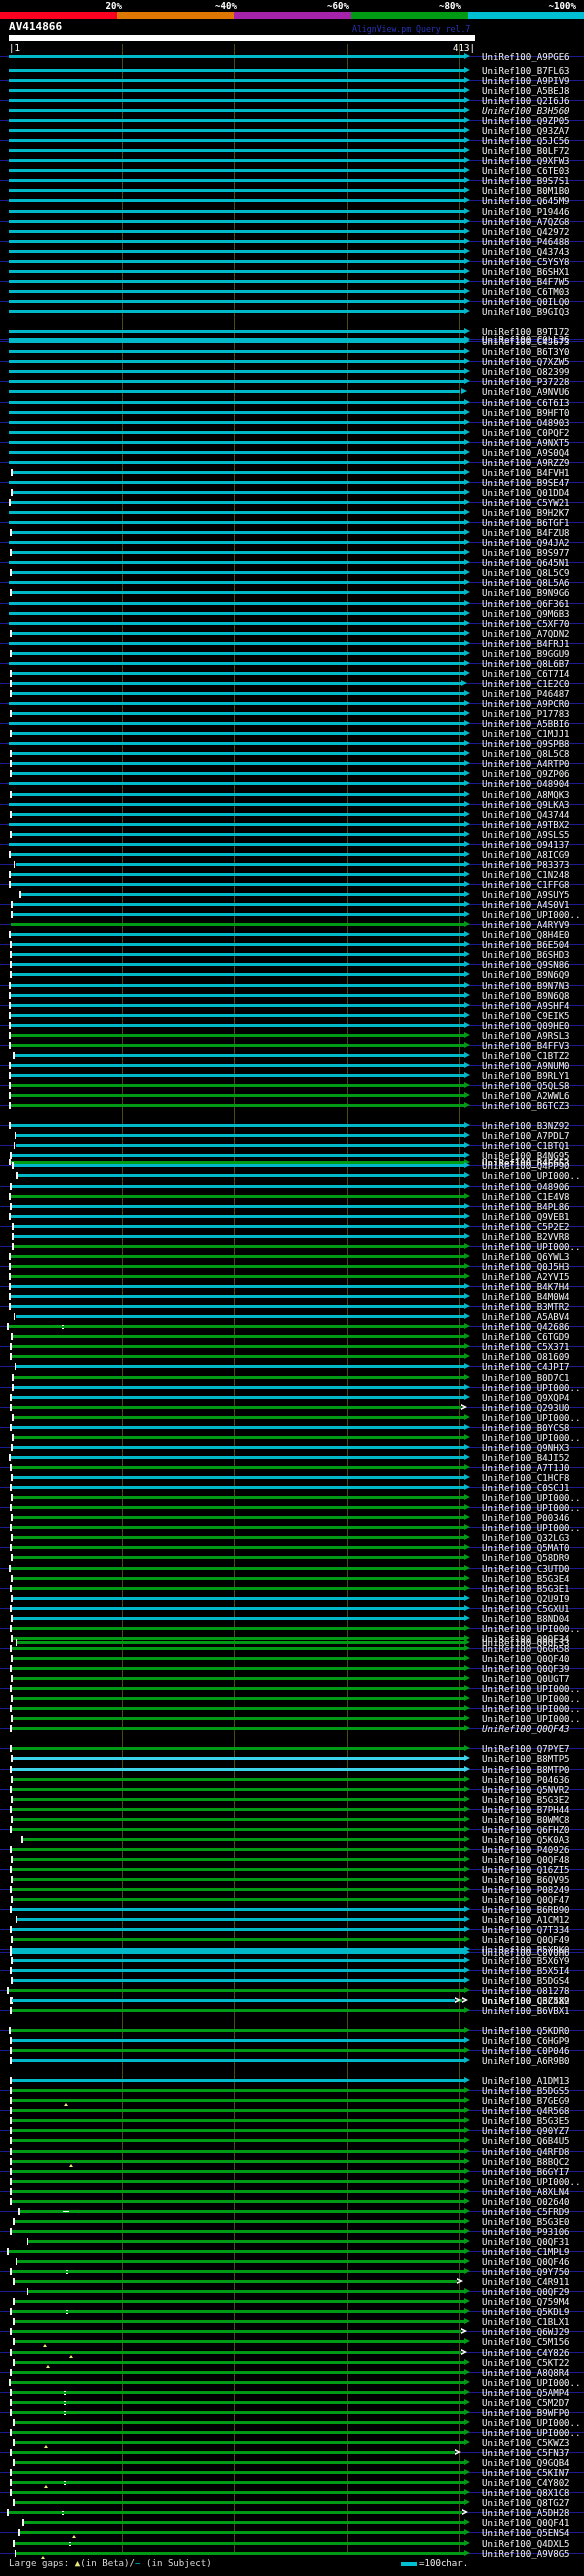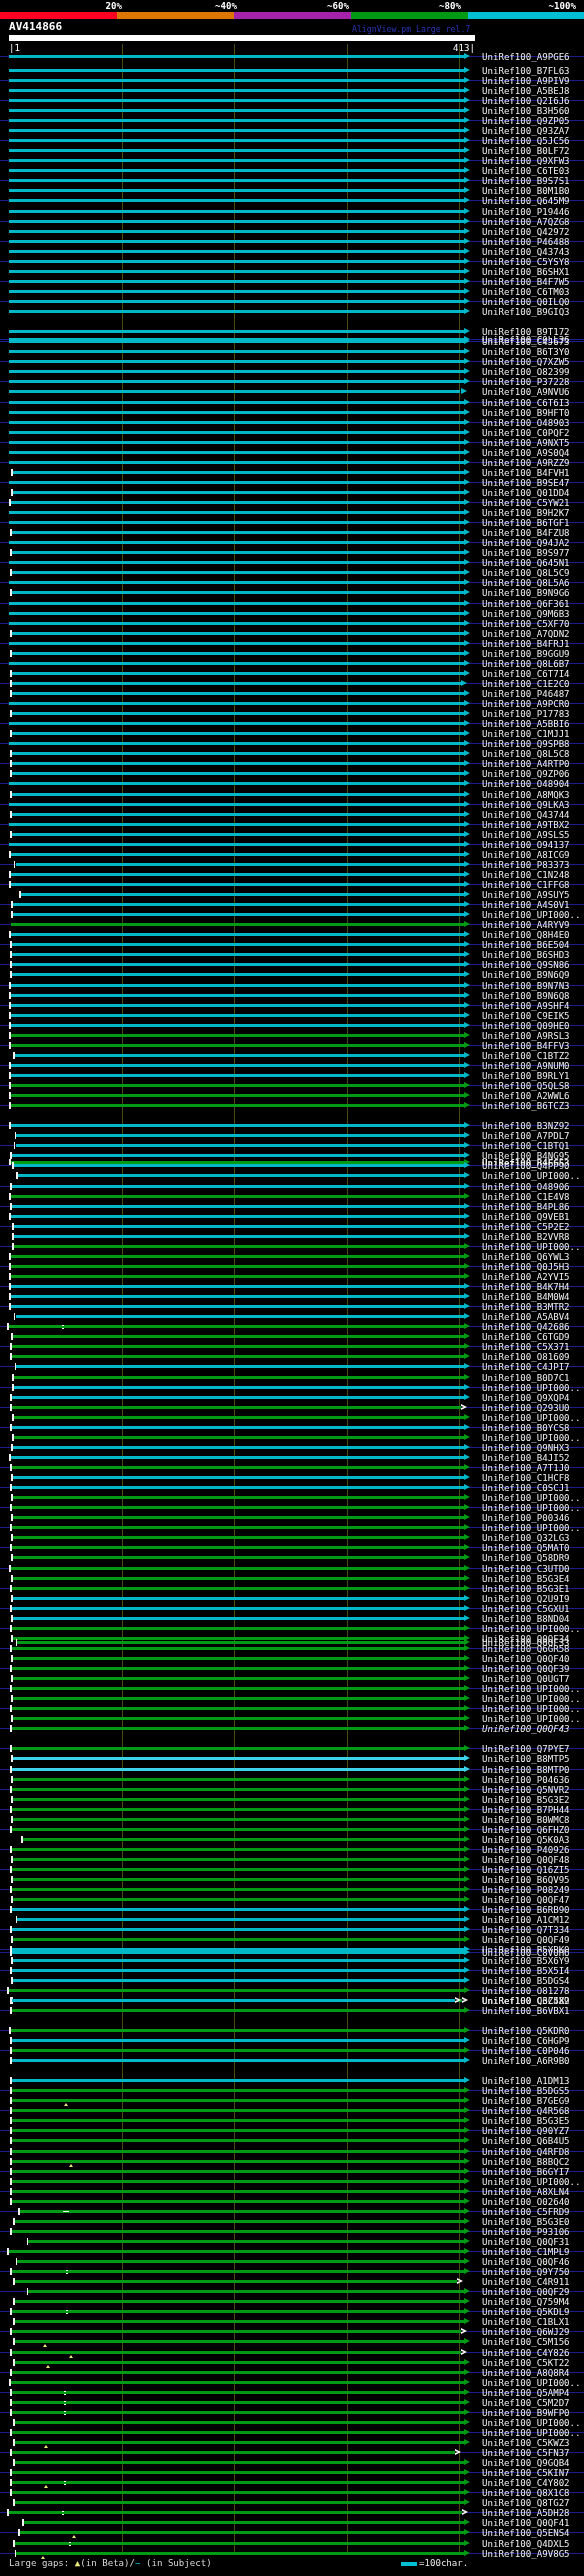--- a/index.html
+++ b/index.html
@@ -45,21 +45,21 @@
     </div>
   <div id="scalelabels">
       <div class="scale-label" style="right: 463px;">20%</div>
       <div class="scale-label" style="right: 348px;">~40%</div>
       <div class="scale-label" style="right: 236px;">~60%</div>
       <div class="scale-label" style="right: 124px;">~80%</div>
       <div class="scale-label" style="right: 9.1px;">~100%</div>
     </div>
 
   <div class="title">AV414866</div>
-  <div class="watermark">AlignView.pm Large rel.7</div>
+  <div class="watermark">AlignView.pm Query rel.7</div>
 
   <div class="querybar"></div>
   <div class="qlabel" style="left:9.1px;">|1</div>
   <div class="qlabel" style="right:110px;">413|</div>
 
   <div id="plot">
       <div class="gridline" style="left: 122px;"></div>
       <div class="gridline" style="left: 234px;"></div>
       <div class="gridline" style="left: 347px;"></div>
       <div class="gridline" style="left: 459px;"></div>
@@ -84,21 +84,21 @@
         <div class="bar" style="left: 9.1px; width: 455px; background: rgb(0, 184, 200);"></div>
         <div class="arrow" style="left: 464px; border-left-color: rgb(0, 184, 200);"></div>
         <div class="rlabel">UniRef100_A5BEJ8</div>
       </div>
       <div class="row" style="top: 96px;">
         <div class="guide"></div>
         <div class="bar" style="left: 9.1px; width: 455px; background: rgb(0, 184, 200);"></div>
         <div class="arrow" style="left: 464px; border-left-color: rgb(0, 184, 200);"></div>
         <div class="rlabel">UniRef100_Q2I6J6</div>
       </div>
-      <div class="row" style="top: 106px;">
+      <div class="row" style="top: 106px; font-style: italic;">
         <div class="bar" style="left: 9.1px; width: 455px; background: rgb(0, 184, 200);"></div>
         <div class="arrow" style="left: 464px; border-left-color: rgb(0, 184, 200);"></div>
         <div class="rlabel">UniRef100_B3H560</div>
       </div>
       <div class="row" style="top: 116px;">
         <div class="guide"></div>
         <div class="bar" style="left: 9.1px; width: 455px; background: rgb(0, 184, 200);"></div>
         <div class="arrow" style="left: 464px; border-left-color: rgb(0, 184, 200);"></div>
         <div class="rlabel">UniRef100_Q9ZP05</div>
       </div>

